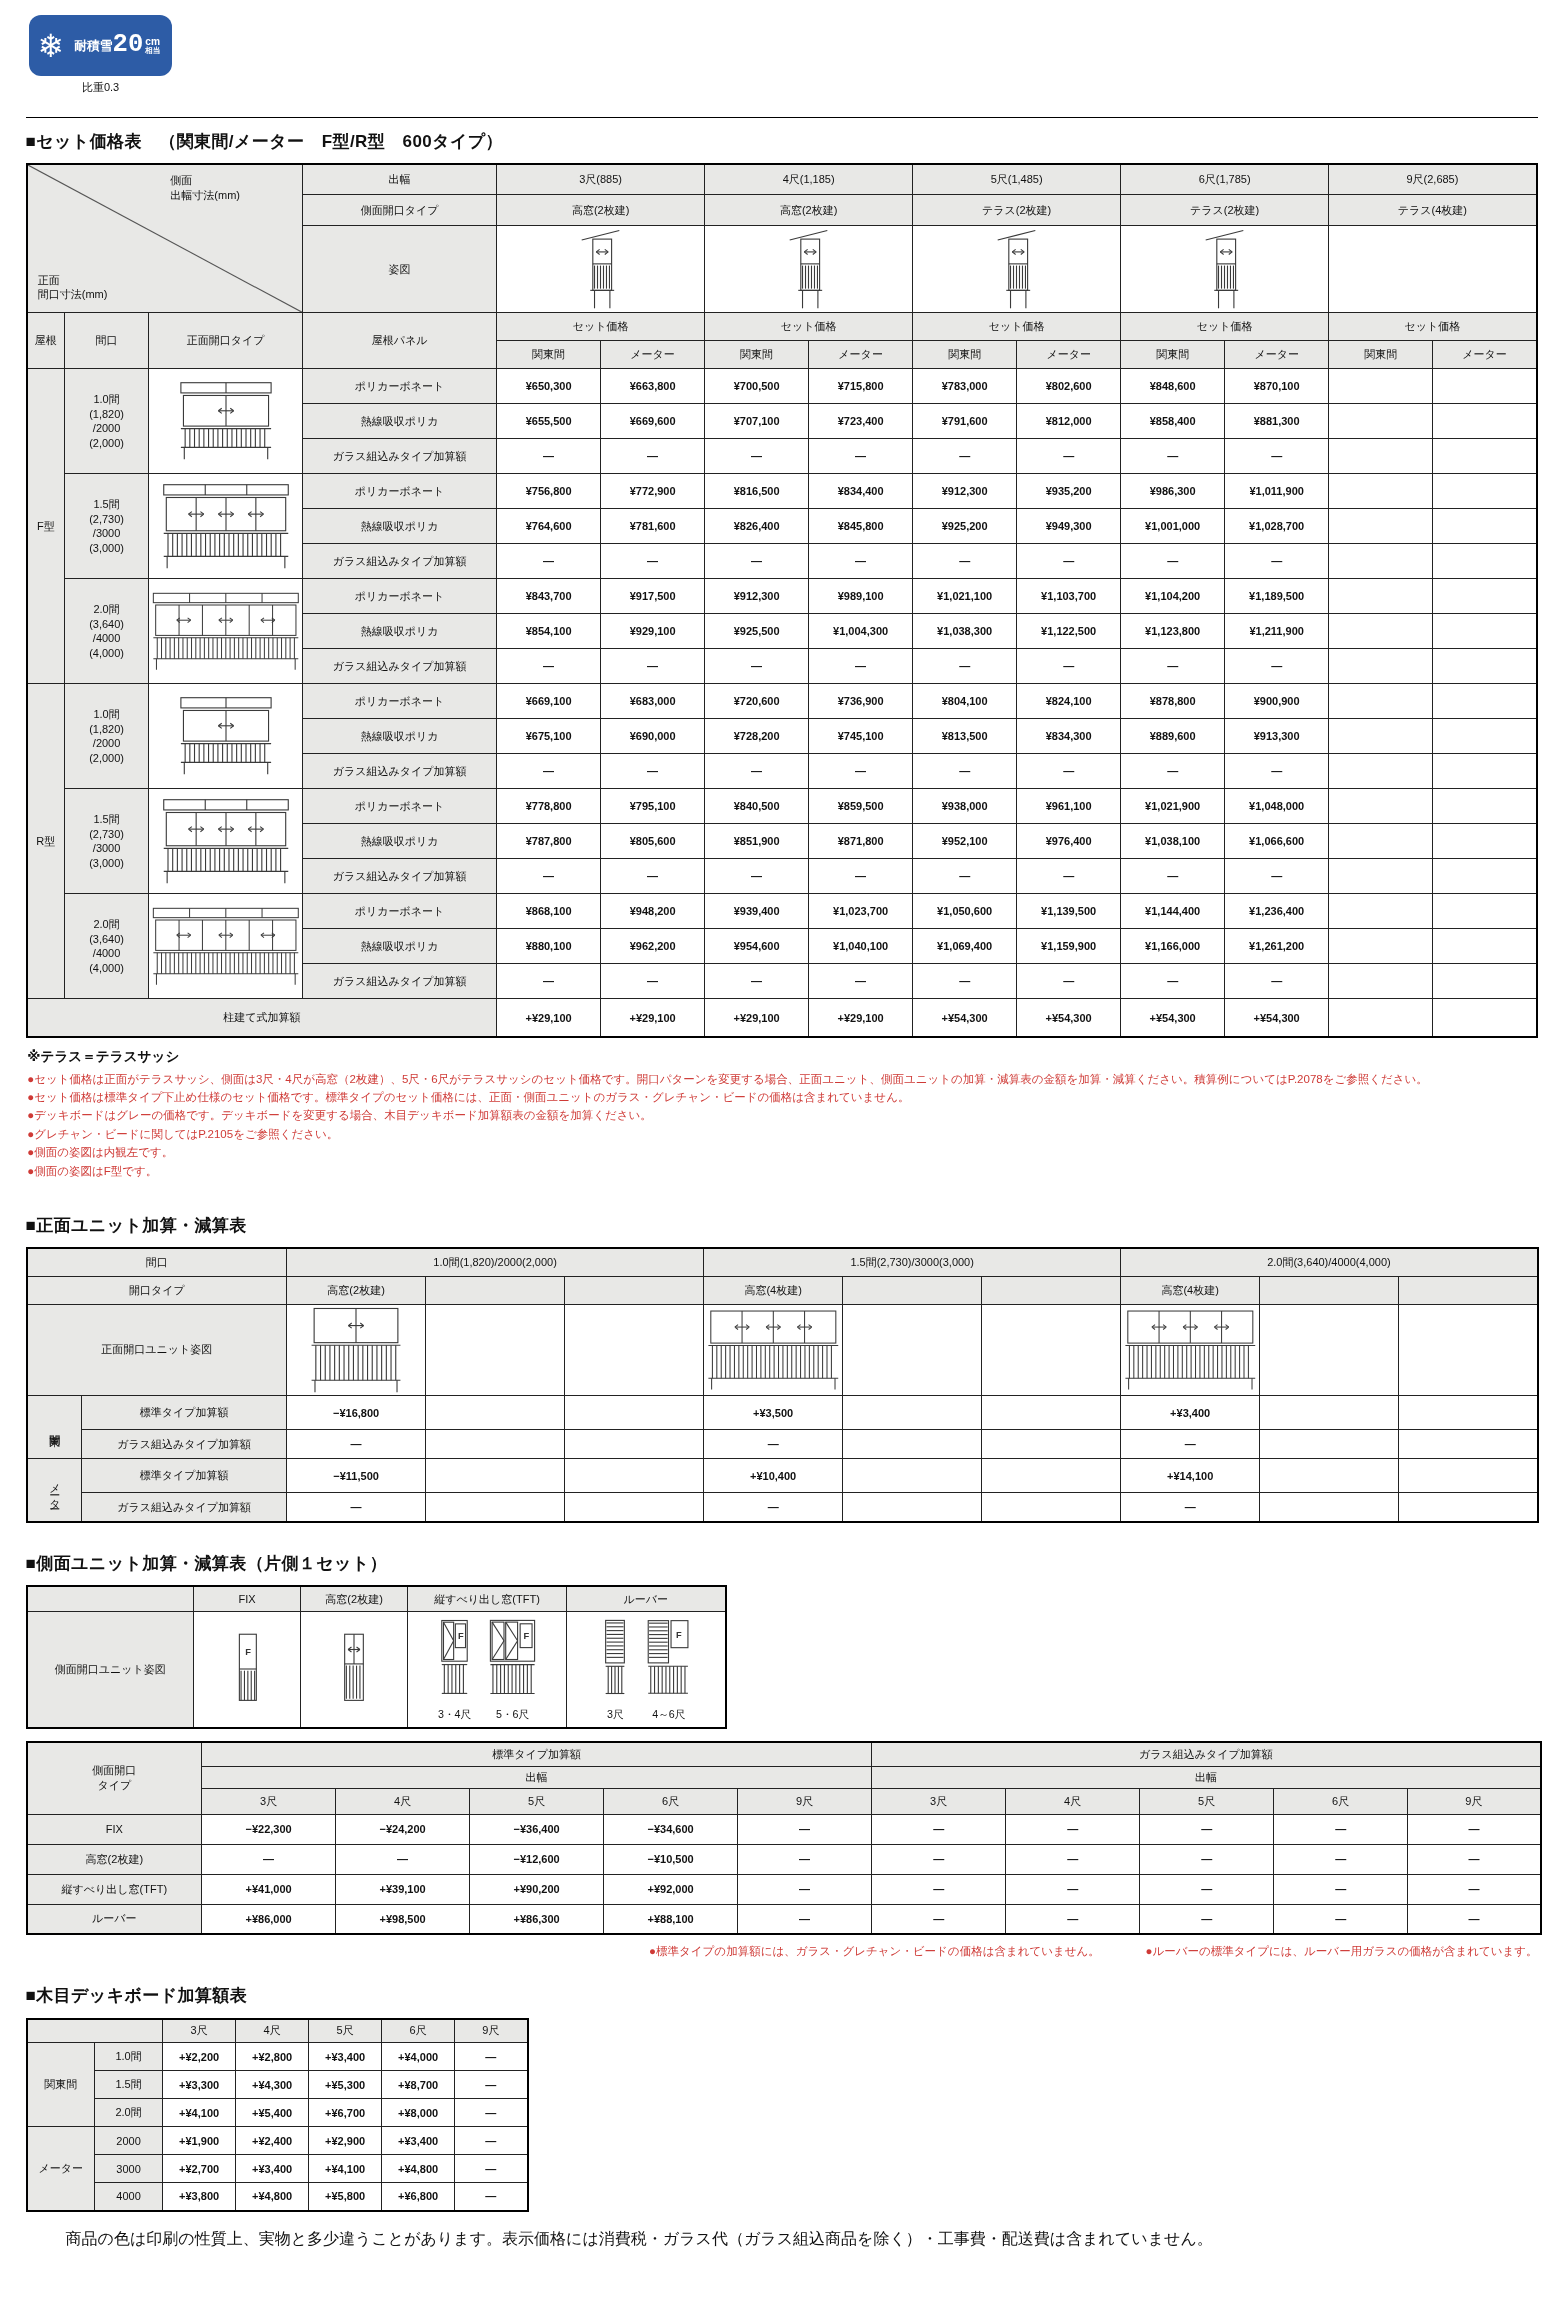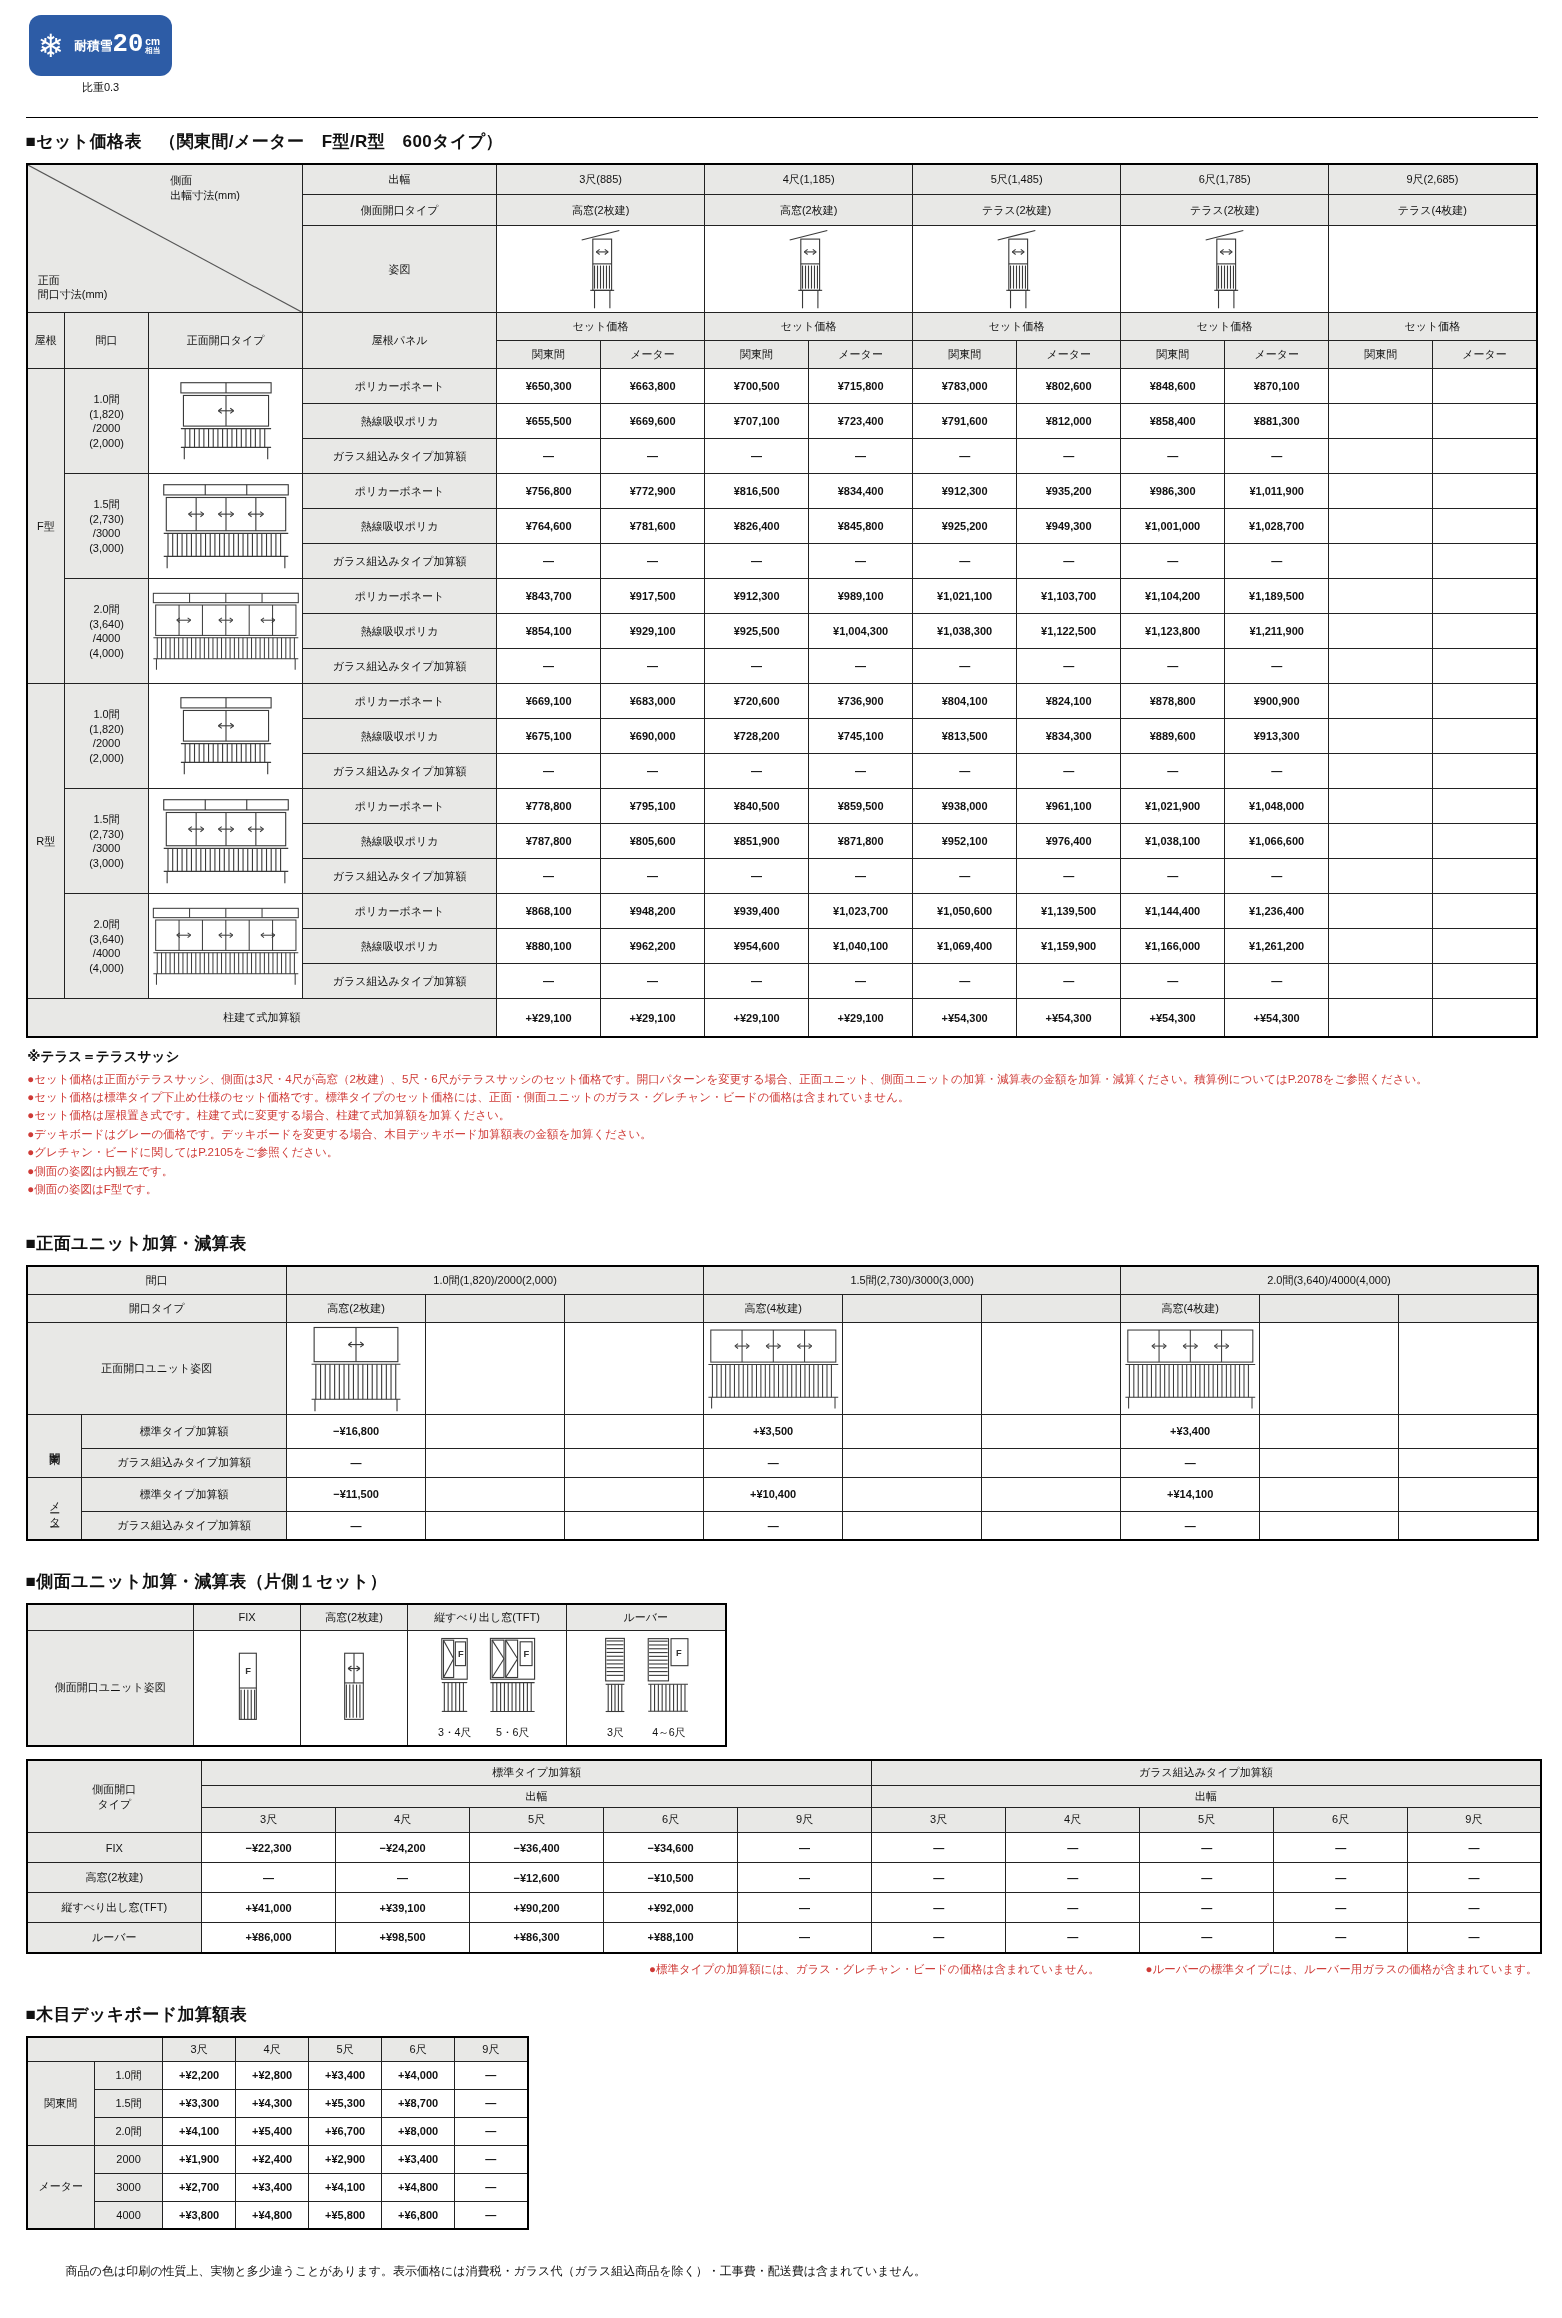--- a/index.html
+++ b/index.html
@@ -72,21 +72,21 @@
   .su-tbl tr.su-h2 td{height:22px;}
   .su-tbl tr.su-h3 td{height:25.6px;}
   .su-tbl tbody td{height:30px;border-top-width:1.7px;border-bottom-width:1.7px;}
   .su-notes{display:flex;justify-content:flex-end;width:1512px;margin-top:6.8px;gap:44px;}
 
   
   .deck-tbl{width:503px;margin-top:8.5px;border-width:2.1px;}
   .deck-tbl tr td{height:28px;}
   .deck-tbl tr.dk-h td{height:24px;}
 
-  .footer{font-size:12px;margin-top:33px;padding-left:40px;}
+  .footer{font-size:16px;margin-top:17px;padding-left:40px;}
 </style>
 </head>
 <body>
 
 <div class="page">
 
   <div class="badge">
     <span class="flake">❄</span>
     <span class="btxt">
       <span class="btitle">耐積雪</span>
@@ -811,21 +811,20 @@
           <td class="num bR">+¥54,300</td>
           <td class="empty"></td>
           <td class="empty bR"></td>
         </tr>
       </tbody>
   </table>
 
   <div class="prenote">※テラス＝テラスサッシ</div>
   <div class="note">●セット価格は正面がテラスサッシ、側面は3尺・4尺が高窓（2枚建）、5尺・6尺がテラスサッシのセット価格です。開口パターンを変更する場合、正面ユニット、側面ユニットの加算・減算表の金額を加算・減算ください。積算例についてはP.2078をご参照ください。</div>
   <div class="note">●セット価格は標準タイプ下止め仕様のセット価格です。標準タイプのセット価格には、正面・側面ユニットのガラス・グレチャン・ビードの価格は含まれていません。</div>
-  <div class="note">●セット価格は屋根置き式です。柱建て式に変更する場合、柱建て式加算額を加算ください。</div>
   <div class="note">●デッキボードはグレーの価格です。デッキボードを変更する場合、木目デッキボード加算額表の金額を加算ください。</div>
   <div class="note">●グレチャン・ビードに関してはP.2105をご参照ください。</div>
   <div class="note">●側面の姿図は内観左です。</div>
   <div class="note">●側面の姿図はF型です。</div>
 
   <div class="sec-title" style="margin-top:34px">■正面ユニット加算・減算表</div>
   <table class="tbl fu-tbl">
     <colgroup>
       <col style="width:55px">
         <col style="width:205px">

